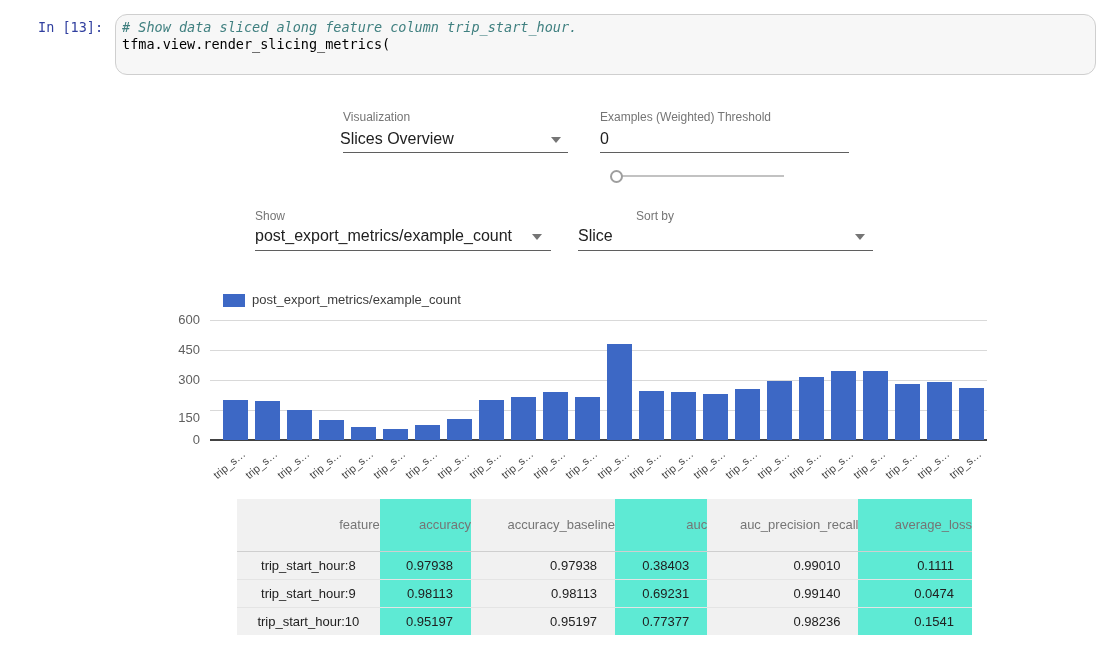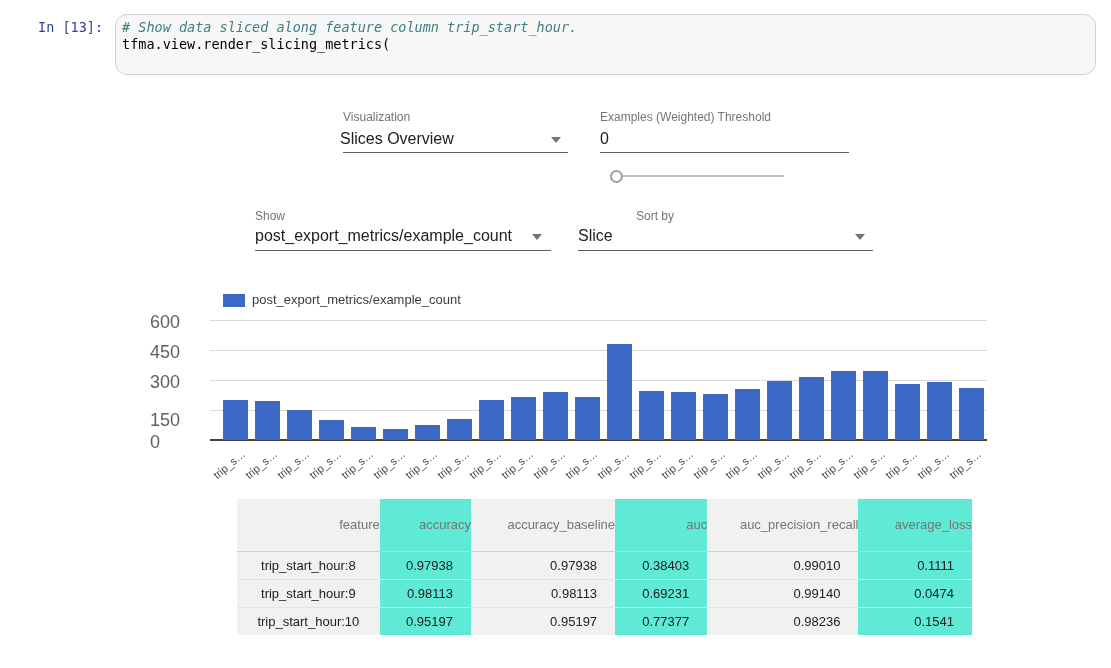--- a/index.html
+++ b/index.html
@@ -37,21 +37,21 @@
     position:absolute; width:13px; height:13px; border-radius:50%;
     background:#fff; border:2px solid #9e9e9e;
   }
 
   
   #chart { position:absolute; left:0; top:286px; width:1111px; height:200px; }
   .legend-swatch { position:absolute; left:223px; top:8px; width:22px; height:13px; }
   .legend-label { position:absolute; left:252px; top:6px; font-size:13px; color:#3c3c3c; }
   .gridline { position:absolute; left:210px; width:777px; height:1px; background:#d9d9d9; }
   .axis-baseline { position:absolute; left:210px; width:777px; height:2px; background:#424242; }
-  .ytick { position:absolute; left:150px; width:50px; text-align:left; font-size:18px; color:#5f5f5f; }
+  .ytick { position:absolute; left:150px; width:50px; text-align:right; font-size:13px; color:#5f5f5f; }
   .bar { position:absolute; width:25px; }
   .xtick {
     position:absolute; width:120px; height:13px; text-align:right;
     font-size:11px; color:#424242; white-space:nowrap;
     transform:rotate(-40deg); transform-origin:100% 50%;
   }
 
   
   #table-wrap { position:absolute; left:237px; top:499px; width:735px; height:169px; overflow:hidden; }
   #metrics-table { border-collapse:collapse; table-layout:fixed; }

